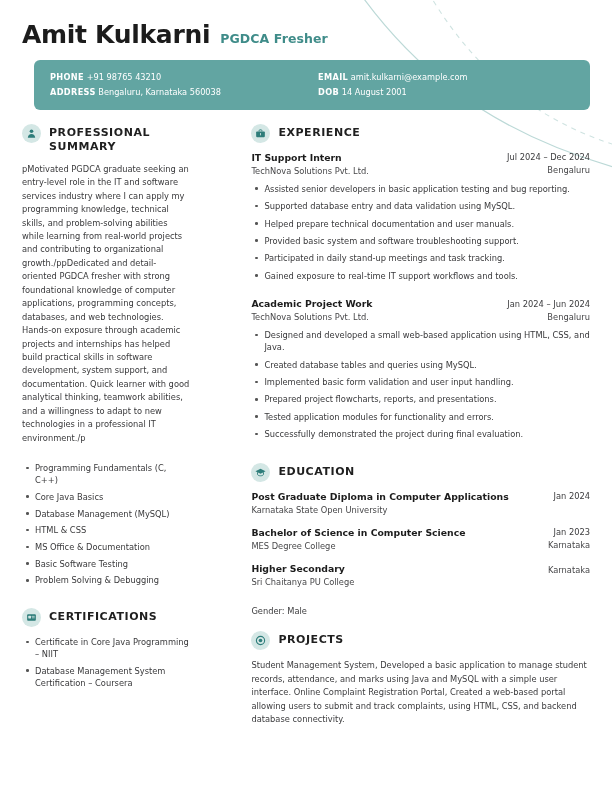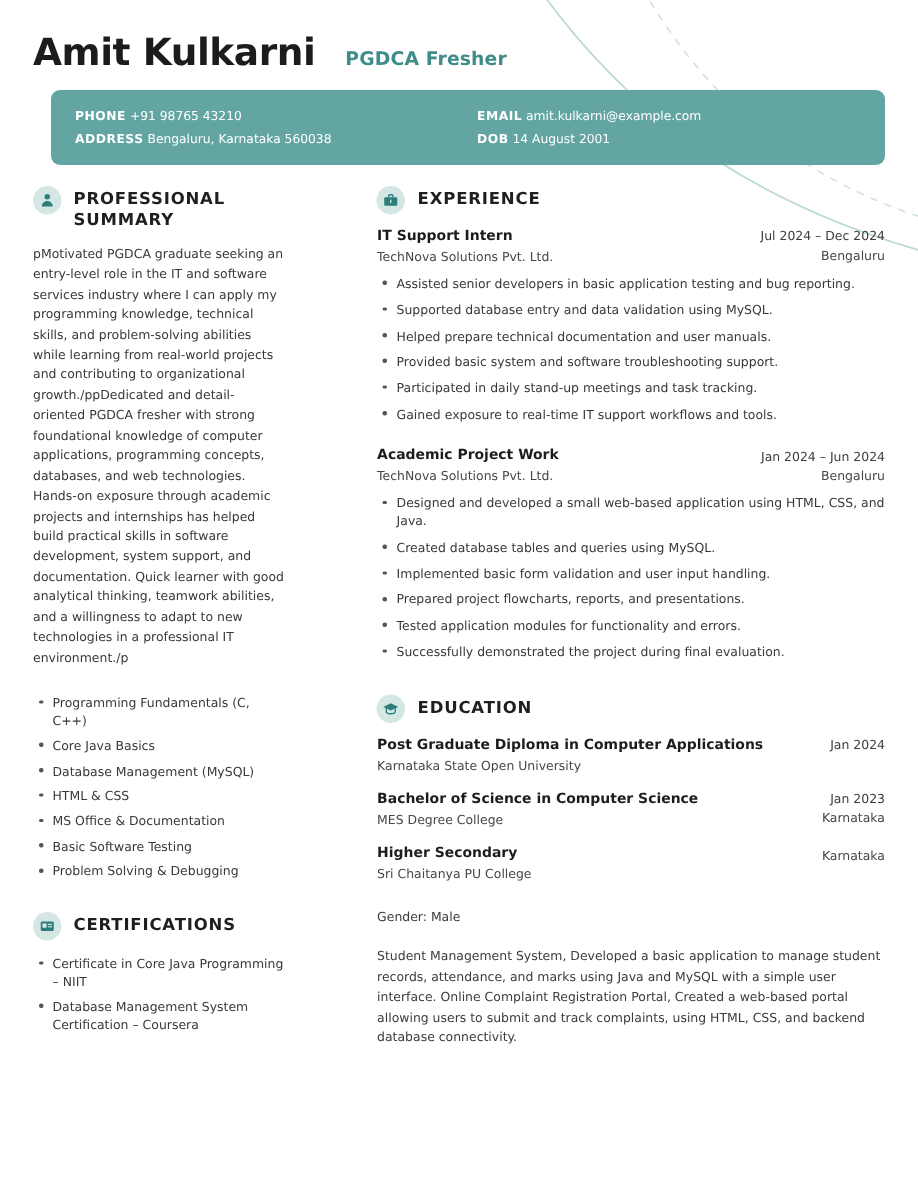--- a/index.html
+++ b/index.html
@@ -30,21 +30,21 @@
   .page {
     position: relative;
     z-index: 1;
     padding: 0 18px;
   }
 
   
   .header-name-row {
     display: flex;
     align-items: baseline;
-    gap: 20px;
+    gap: 10px;
     padding: 22px 4px 0 4px;
   }
   .name {
     font-size: 25px;
     font-weight: bold;
     letter-spacing: -0.3px;
     color: #1c1c1c;
     line-height: 1.05;
   }
   .headline {
@@ -400,18 +400,27 @@
             </div>
           </div>
         </div>
       </div>
 
       <div class="section tight">
         <div class="para-right">Gender: Male</div>
       </div>
 
       <div class="section">
+        <div class="section-head">
+          <span class="sec-icon">
+            <svg width="11" height="11" viewBox="0 0 24 24">
+              <circle cx="12" cy="12" r="9" fill="none" stroke="#2e7d7a" stroke-width="2.4"></circle>
+              <circle cx="12" cy="12" r="4" fill="#2e7d7a"></circle>
+            </svg>
+          </span>
+          <span class="sec-title">PROJECTS</span>
+        </div>
         <div class="para-right">Student Management System, Developed a basic application to manage student records, attendance, and marks using Java and MySQL with a simple user interface. Online Complaint Registration Portal, Created a web-based portal allowing users to submit and track complaints, using HTML, CSS, and backend database connectivity.</div>
       </div>
 
     </div>
   </div>
 </div>
 
 </body></html>

